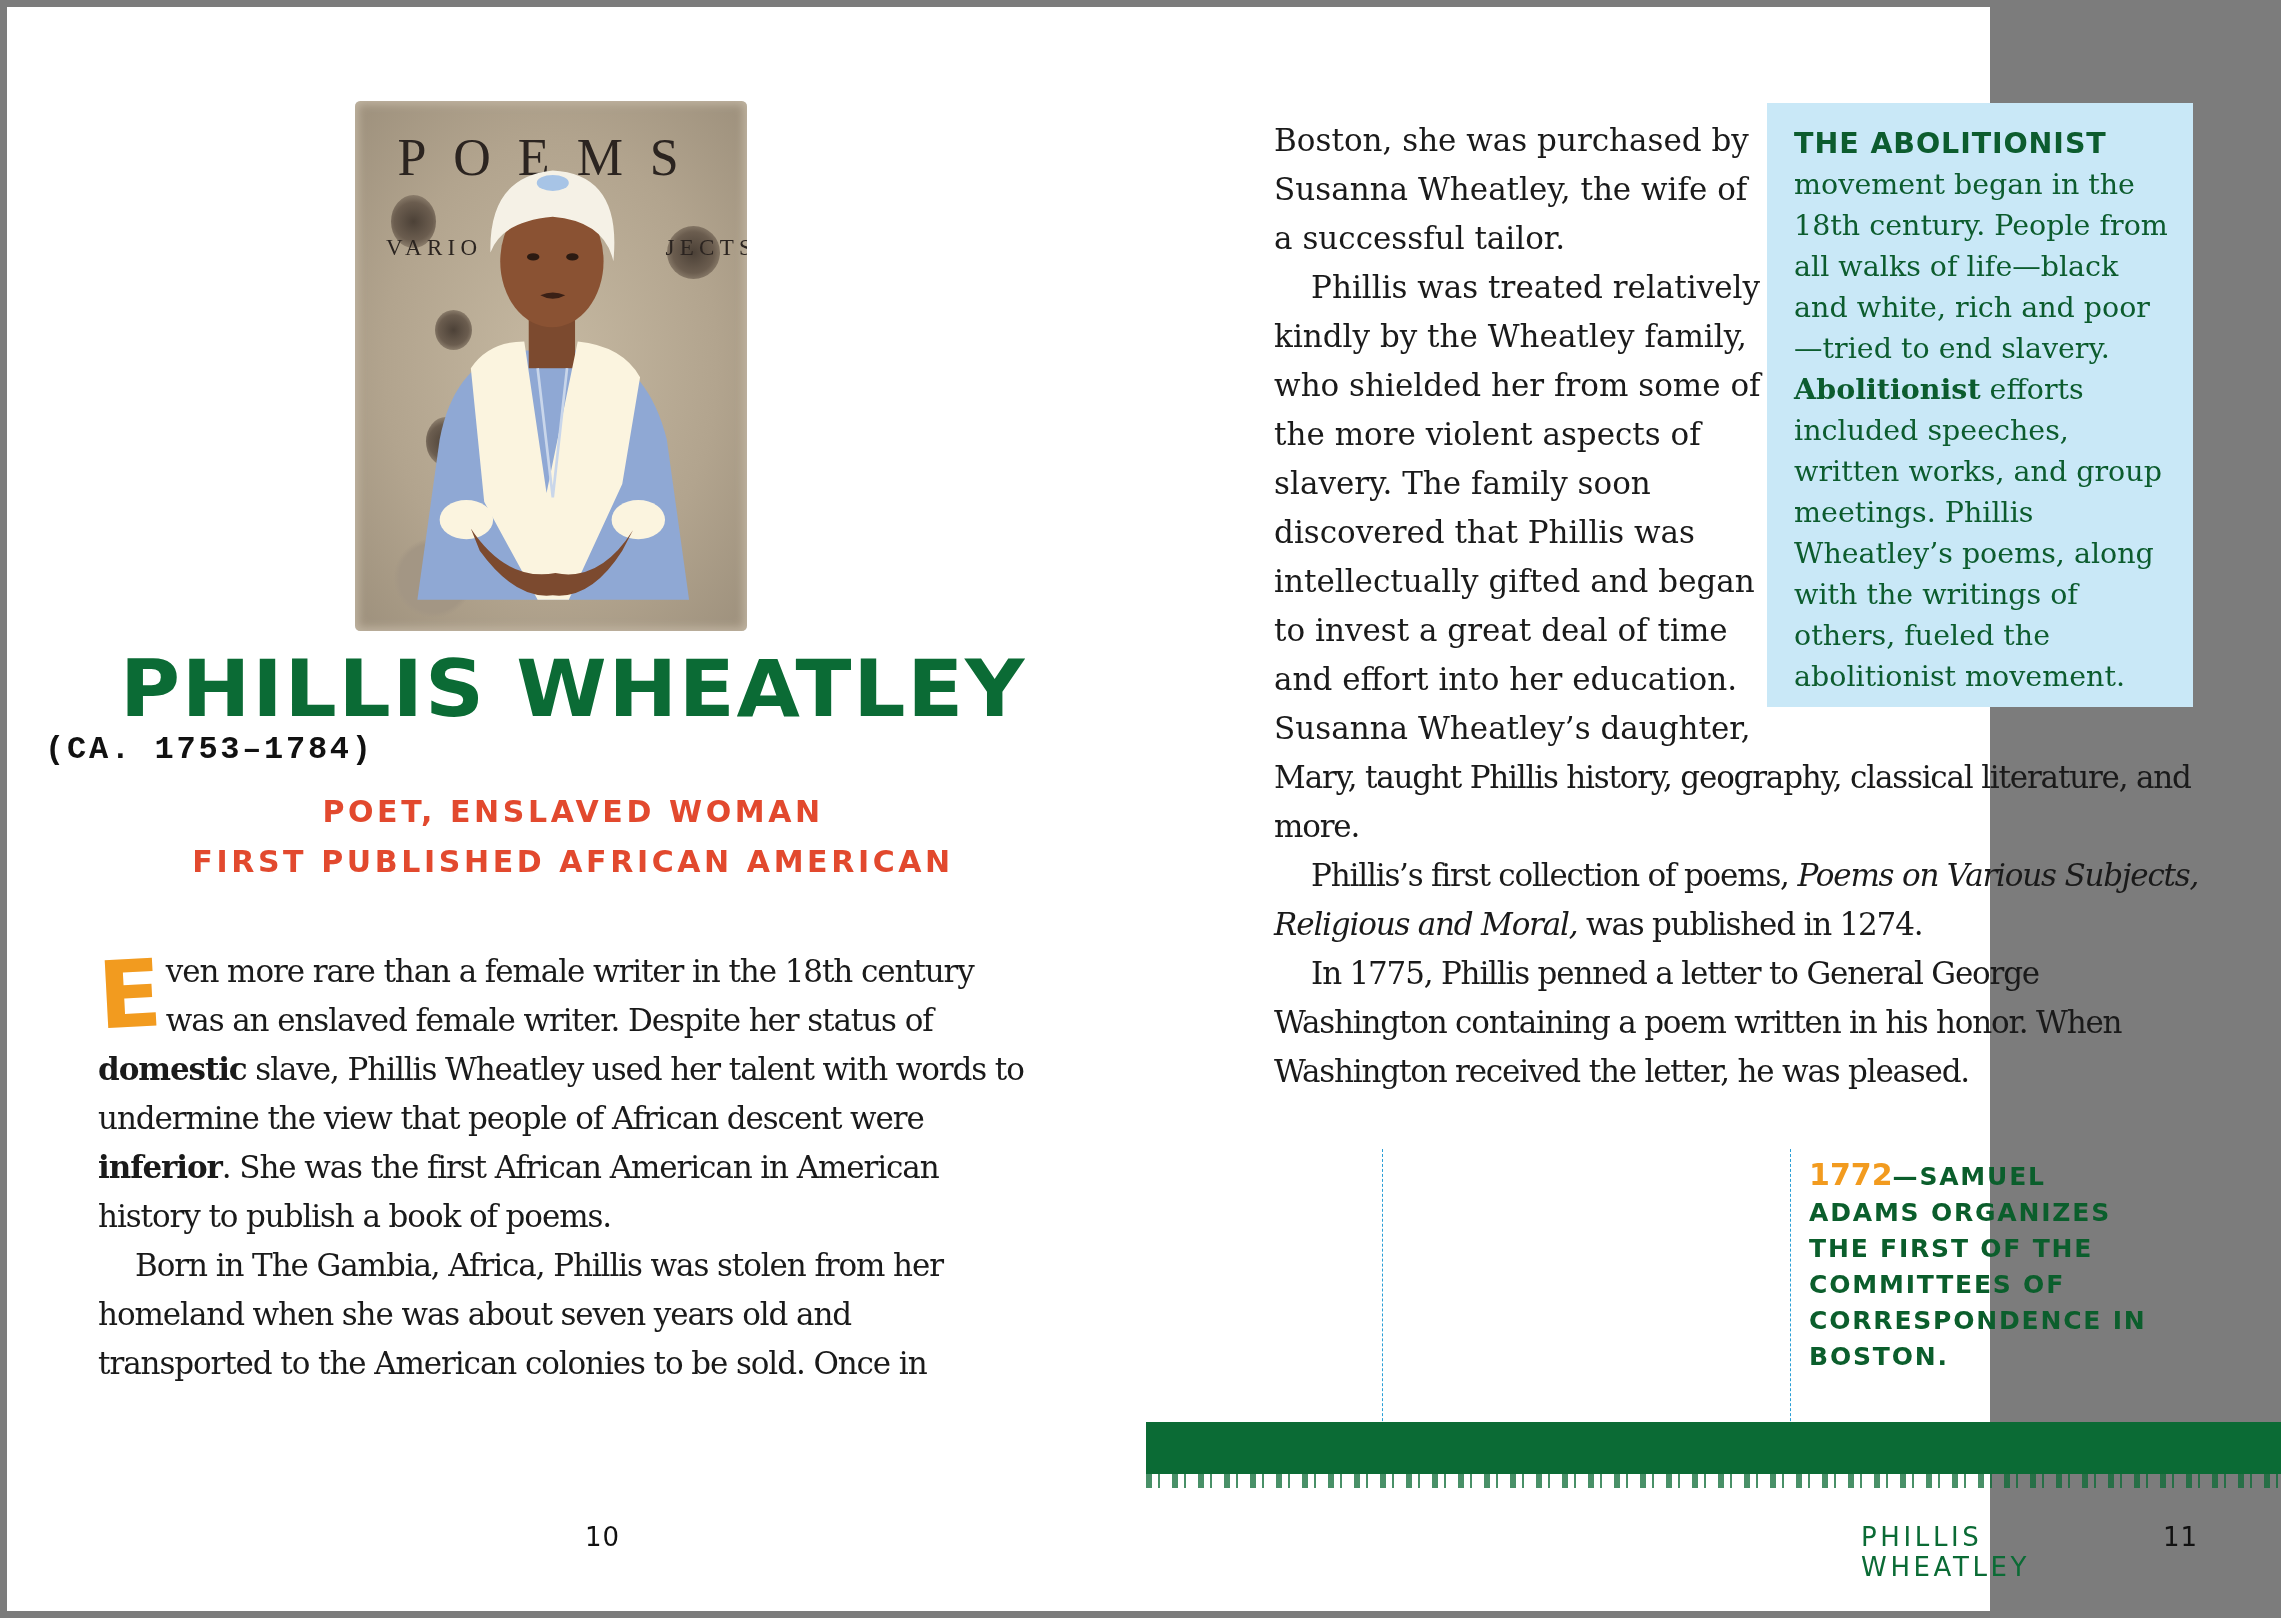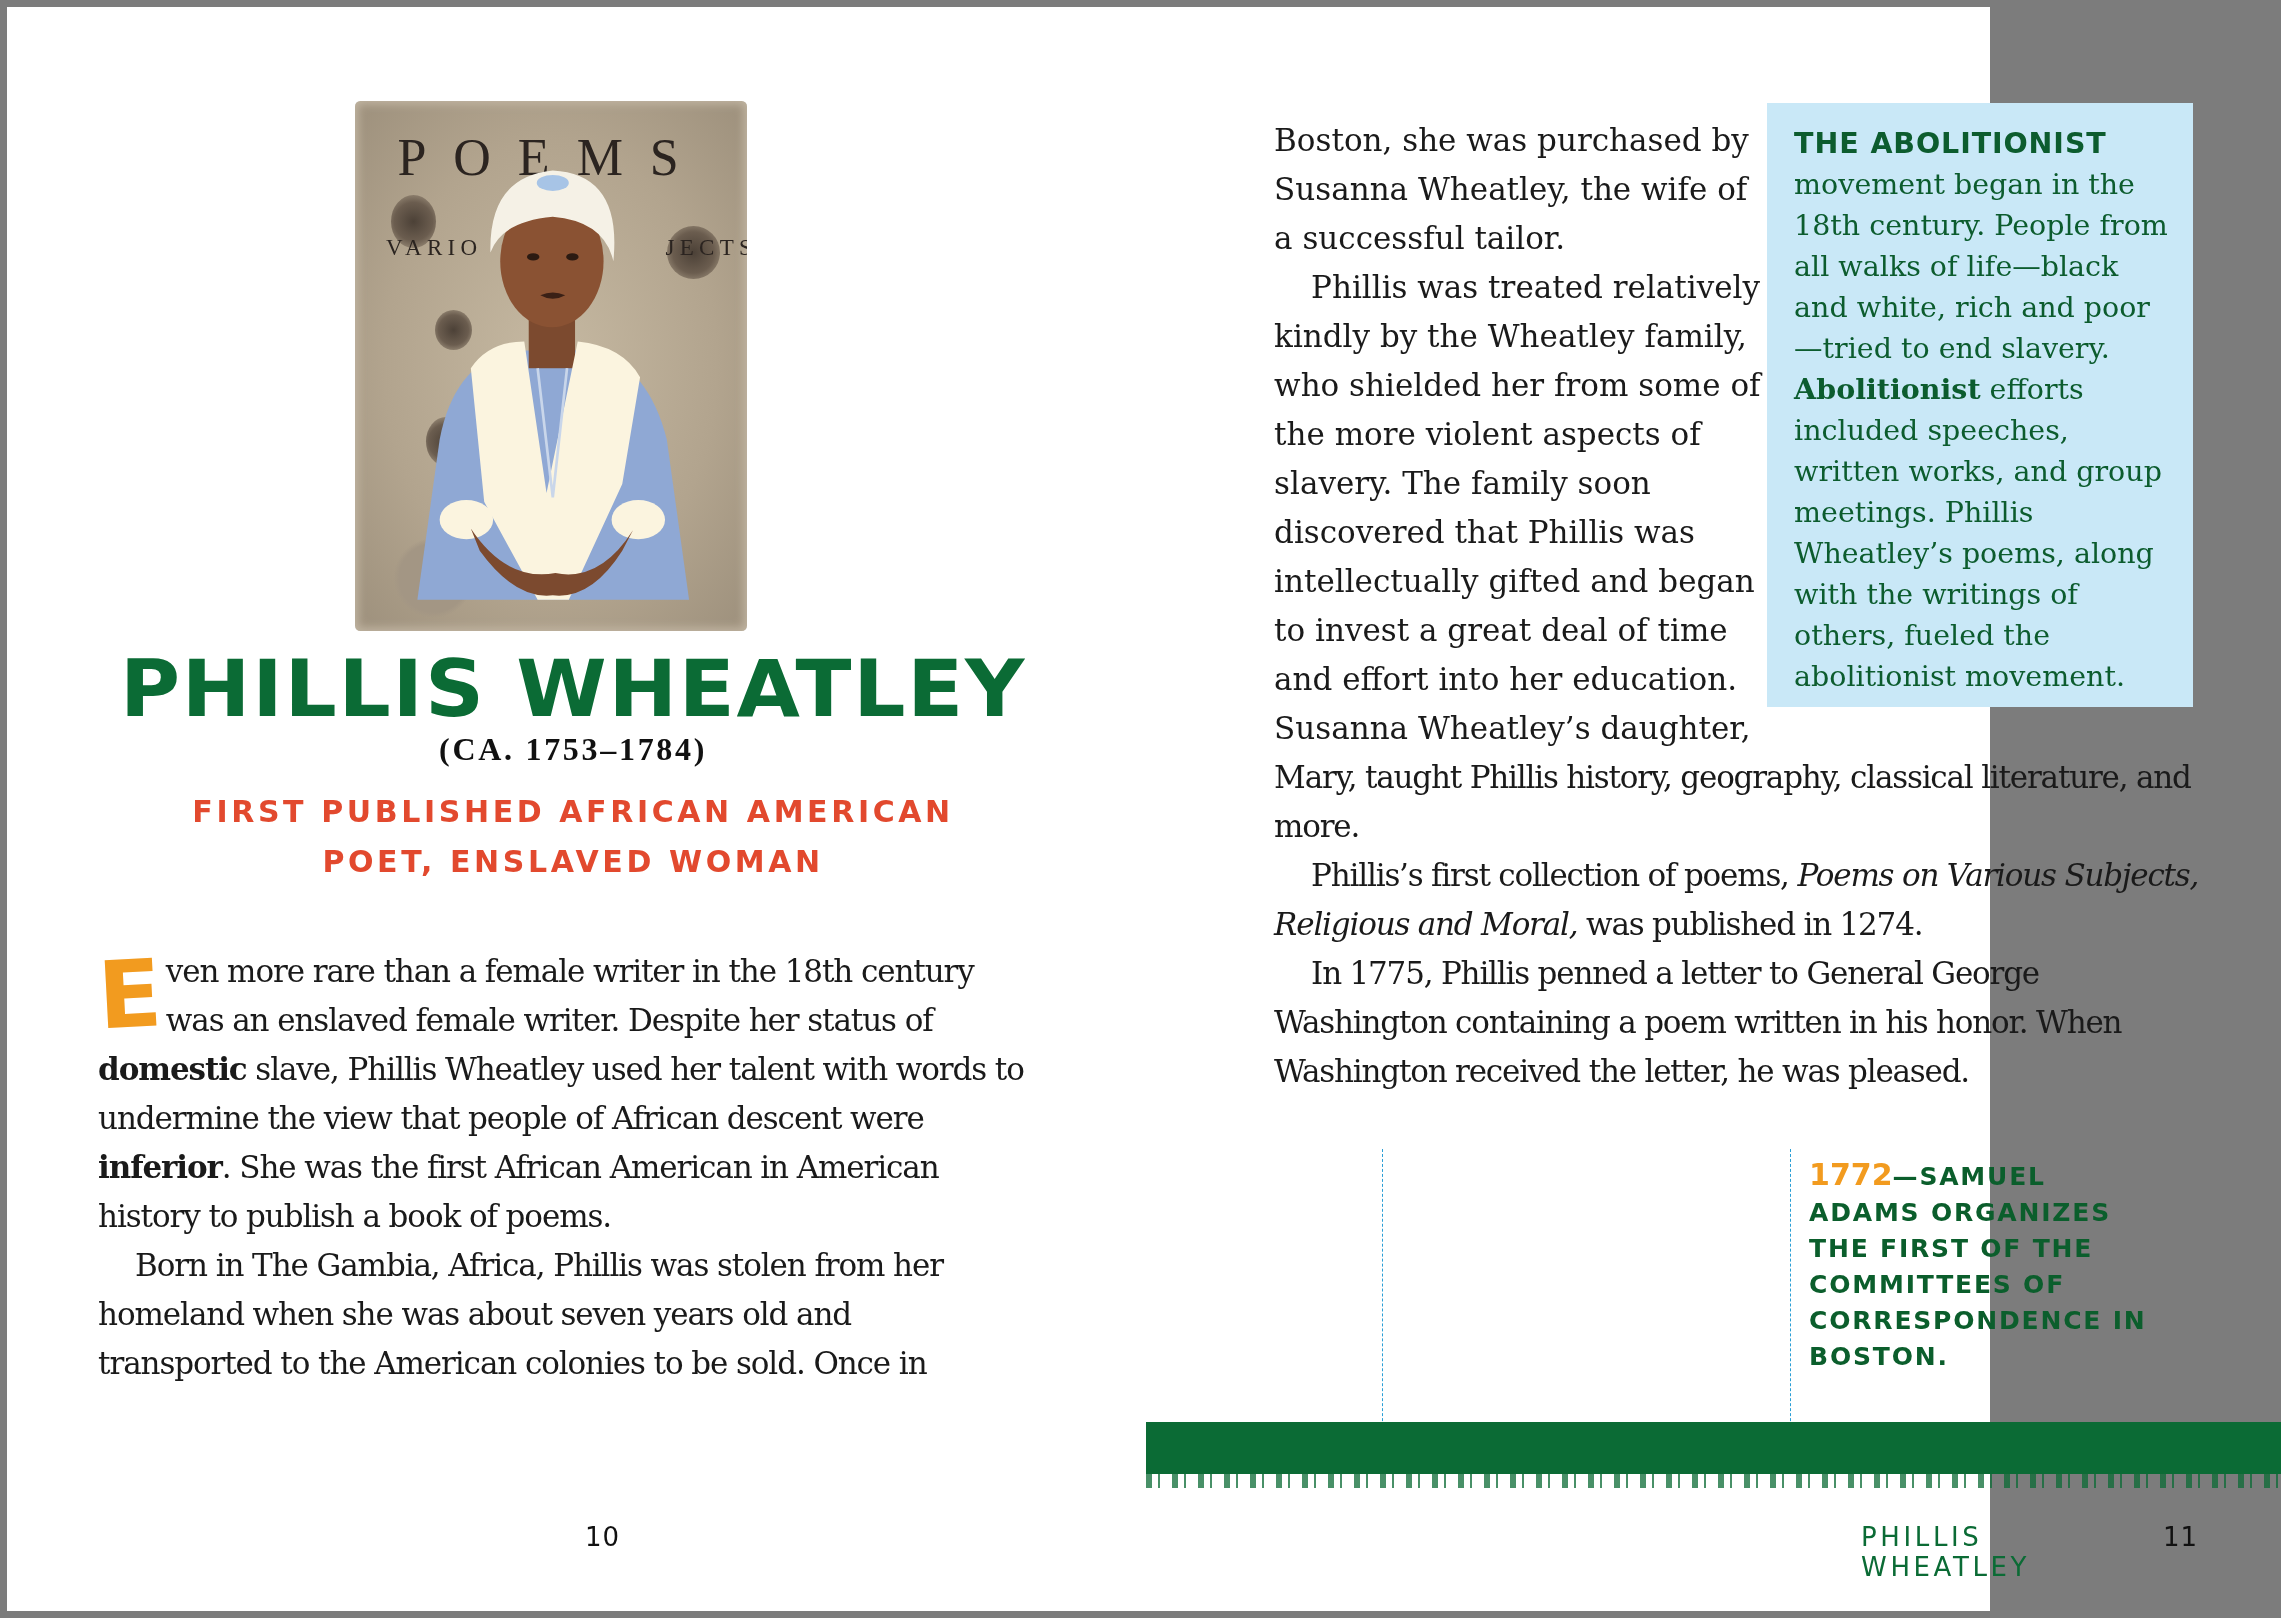--- a/index.html
+++ b/index.html
@@ -40,23 +40,23 @@
   .figure { position:absolute; left:0; top:0; width:392px; height:530px; }
 
   
   .name-title {
     position:absolute; left:0; top:634px; width:1132px; text-align:center;
     font-family:"DejaVu Sans", sans-serif; font-weight:bold;
     font-size:82px; letter-spacing:1.8px; color:#0b6b35;
     transform:scaleY(0.95);
   }
   .dates {
-    position:absolute; left:0; top:724px; width:1132px; text-align:center;
-    font-family:Liberation Serif, serif; font-weight:bold;
-    font-size:32px; letter-spacing:2.7px; color:#111;
+    position:absolute; left:0; top:724px; width:1132px; text-align:left;
+    font-family:Liberation Mono, monospace; font-weight:bold;
+    font-size:32px; letter-spacing:2.7px; color:#111;padding-left:38px;
   }
   .roles {
     position:absolute; left:0; top:780px; width:1132px; text-align:center;
     font-family:"DejaVu Sans", sans-serif; font-weight:bold;
     font-size:30px; letter-spacing:3.6px; line-height:50px; color:#e2492e;
   }
 
   
   .body-text {
     font-family:"DejaVu Serif", serif;
@@ -158,22 +158,22 @@
 
       <ellipse cx="125" cy="470" rx="30" ry="22" fill="#fbf4df"></ellipse>
       <ellipse cx="318" cy="470" rx="30" ry="22" fill="#fbf4df"></ellipse>
       <path d="M130 480 Q170 540 225 530 Q275 540 312 482 L300 505 Q265 560 222 555 Q180 560 140 505 Z" fill="#7c4a2f"></path>
     </svg>
   </div>
 
   <div class="name-title">PHILLIS WHEATLEY</div>
   <div class="dates">(CA. 1753–1784)</div>
   <div class="roles">
+    <div>POET, ENSLAVED WOMAN</div>
     <div>FIRST PUBLISHED AFRICAN AMERICAN</div>
-    <div>POET, ENSLAVED WOMAN</div>
   </div>
 
   <div class="body-text left-body">
     <p><span class="dropcap">E</span><span>ven more rare than a female writer in the 18th century was an enslaved female writer. Despite her status of </span><b>domestic</b><span> slave, Phillis Wheatley used her talent with words to undermine the view that people of African descent were </span><b>inferior</b><span>. She was the first African American in American history to publish a book of poems.</span></p>
     <p class="indent">Born in The Gambia, Africa, Phillis was stolen from her homeland when she was about seven years old and transported to the American colonies to be sold. Once in</p>
   </div>
 
   <div class="folio" style="left:535px;margin-left:43px;">10</div>
 
   <div class="body-text right-body-top">

